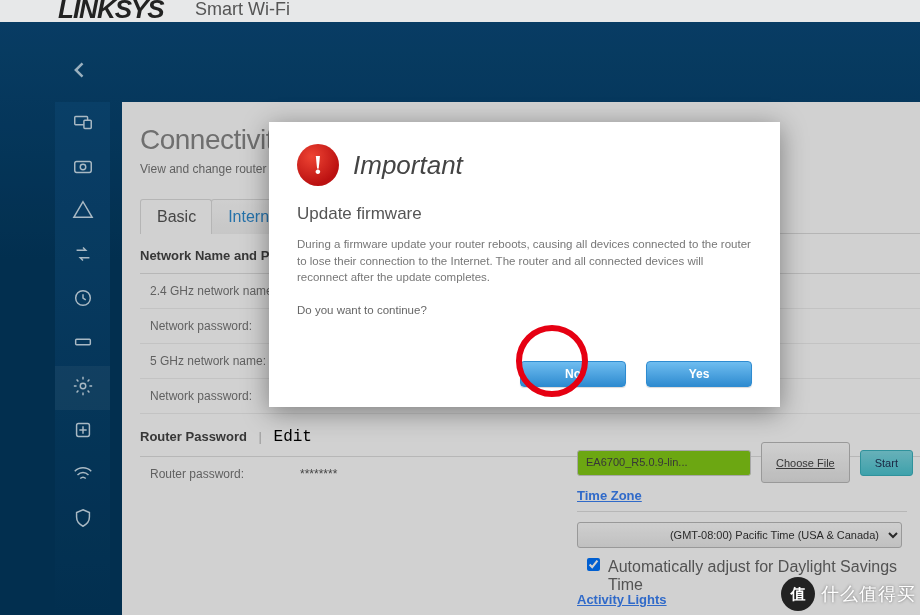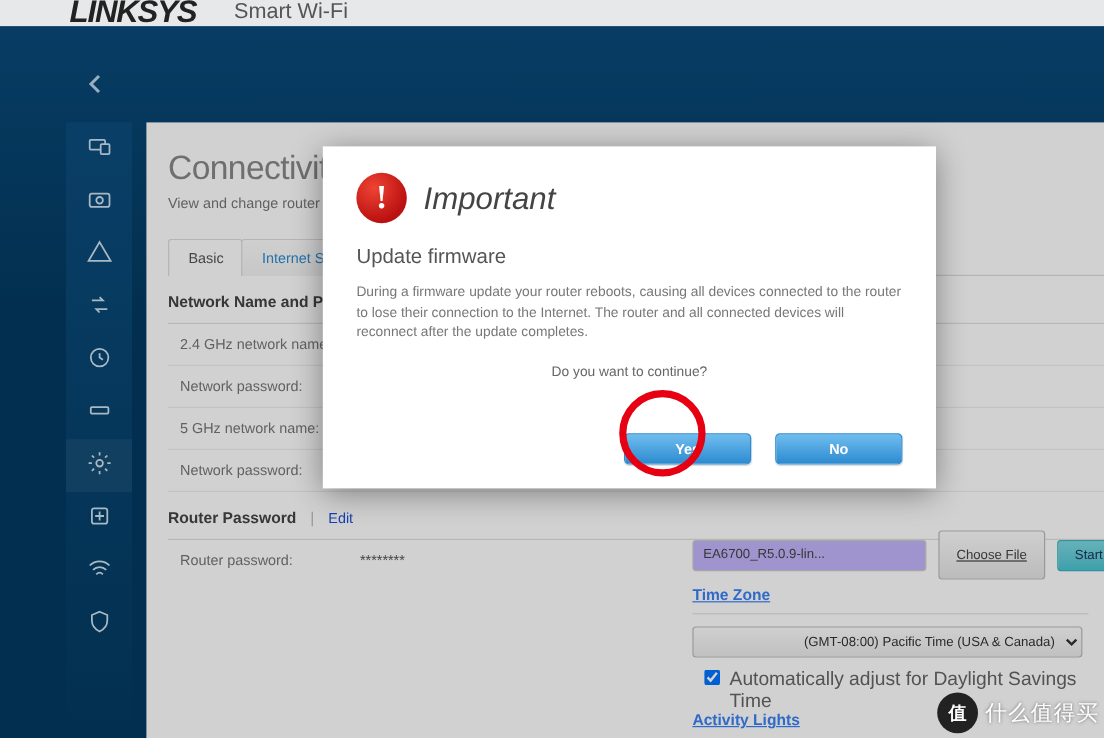--- a/index.html
+++ b/index.html
@@ -25,50 +25,50 @@
   .sidebar svg { width:22px; height:22px; fill:#cfe2ef; }
 
   
   .card { position:absolute; top:80px; left:122px; right:0; bottom:0; background:#fff; }
   .card-inner { padding:22px 0 0 18px; }
   .page-title { font-size:28px; color:#888; font-weight:400; margin-bottom:6px; letter-spacing:-0.5px;}
   .page-sub { font-size:12px; color:#777; margin-bottom:22px; }
 
   
   .tabs { display:flex; border-bottom:1px solid #ddd; }
-  .tab { padding:8px 15px 8px 16px; font-size:12px; color:#2e8bd0; border:1px solid #ddd; border-bottom:none; background:#fff; border-top-left-radius:3px; border-top-right-radius:3px; margin-right:-1px; position:relative; top:1px; }
+  .tab { padding:8px 15px 8px 16px; font-size:16px; color:#2e8bd0; border:1px solid #ddd; border-bottom:none; background:#fff; border-top-left-radius:3px; border-top-right-radius:3px; margin-right:-1px; position:relative; top:1px; }
   .tab.active { color:#555; background:#fff; }
   .tab.inactive { background:linear-gradient(#fdfdfd,#f3f3f3); }
 
   .section-title { font-size:13px; font-weight:bold; color:#444; border-bottom:1px solid #e0e0e0; padding:14px 0 10px 0; }
-  .section-title .editlink { color:#1d4ed8; font-weight:normal; margin-left:8px; font-size:12px;}
+  .section-title .editlink { color:#000000; font-weight:normal; margin-left:8px; font-size:16px;font-family:Liberation Mono, monospace;}
   .section-title .sep { color:#bbb; font-weight:normal; margin-left:8px;}
 
   .row { display:flex; align-items:center; padding:10px 0; border-bottom:1px solid #eee;}
   .row.noborder{border-bottom:none;}
   .row .lab { width:150px; font-size:12px; color:#777; padding-left:10px;}
   .row .val { font-size:12px; color:#555; padding-left:10px;}
   .timezone-header, .activity-header { font-size:13px; font-weight:bold; color:#3b82f6; border-bottom:1px solid #e0e0e0; padding:0 0 8px 0; margin-bottom:10px; width:330px;text-decoration:underline;}
   .tz-select { width:325px; height:26px; background:linear-gradient(#fdfdfd,#ebebeb); border:1px solid #bbb; border-radius:3px; font-size:11px; color:#333; padding:4px 6px;text-align:right;}
   .tz-check { margin:10px 0 0 10px; display:flex; align-items:flex-start; gap:8px; color:#666;}
 
   .file-row { display:flex; gap:10px; align-items:center; margin-top:6px;}
-  .file-display { width:195px; height:26px; border:1px solid #ccc; border-radius:3px; font-size:11px; color:#444; padding:5px 8px; background:#c4b5fd;}
+  .file-display { width:174px; height:26px; border:1px solid #ccc; border-radius:3px; font-size:11px; color:#444; padding:5px 8px; background:#84cc16;}
   .btn-grey { height:41px; padding:0 14px; background:linear-gradient(#fdfdfd,#e5e5e5); border:1px solid #bbb; border-radius:3px; font-size:11px; color:#444;text-decoration:underline;}
   .btn-teal { height:26px; padding:0 14px; background:linear-gradient(#7fd8e2,#4cc5d1); border:1px solid #3ab2bf; border-radius:3px; font-size:11px; color:#235; }
 
   
   .modal { position:absolute; top:122px; left:269px; width:511px; height:285px; background:#fff; box-shadow:0 5px 25px rgba(0,0,0,0.4); z-index:100; }
   .modal-head { display:flex; align-items:center; gap:14px; padding:22px 28px 10px 28px;}
   .warn-circle { width:42px; height:42px; border-radius:50%; background:radial-gradient(circle at 35% 30%, #e43, #b11 70%); display:flex; align-items:center; justify-content:center;}
   .warn-circle span { color:#fff; font-weight:900; font-size:28px; font-family:Georgia, serif;}
   .modal-title { font-size:26px; color:#444;font-style:italic; }
   .modal-sub { font-size:17px; color:#555; padding:8px 28px 8px 28px;}
   .modal-text { font-size:11.5px; color:#777; line-height:1.45; padding:4px 28px;}
-  .modal-q { font-size:11.5px; color:#666; padding:14px 28px 0 28px;text-align:center;}
+  .modal-q { font-size:11.5px; color:#666; padding:14px 28px 0 28px;}
   .modal-buttons { position:absolute; bottom:20px; right:28px; display:flex; gap:20px;}
   .modal-btn { width:106px; height:26px; border-radius:4px; border:1px solid #2e8bd0; background:linear-gradient(#6fbdf0,#2e8bd0); color:#fff; font-size:12px; font-weight:bold; box-shadow:0 1px 1px rgba(0,0,0,0.15);}
   .modal .red-ring { position:absolute; left:247px; top:203px; width:72px; height:72px; border:6px solid #e60012; border-radius:50%; pointer-events:none;}
 
   
   .watermark { position:absolute; right:4px; bottom:4px; z-index:300; display:flex; align-items:center; gap:6px;}
   .watermark .c { width:34px; height:34px; border-radius:50%; background:#222; color:#fff; display:flex; align-items:center; justify-content:center; font-size:15px; font-weight:bold;}
   .watermark .t { color:#fff; font-size:18px; font-weight:normal; letter-spacing:1px; text-shadow:0 0 3px rgba(0,0,0,0.5);}
 </style>
 </head>
@@ -213,22 +213,22 @@
   <div class="modal-head">
     <div class="warn-circle">
         <span>!</span>
       </div>
     <div class="modal-title">Important</div>
   </div>
   <div class="modal-sub">Update firmware</div>
   <div class="modal-text">During a firmware update your router reboots, causing all devices connected to the router to lose their connection to the Internet. The router and all connected devices will reconnect after the update completes.</div>
   <div class="modal-q">Do you want to continue?</div>
   <div class="modal-buttons">
+    <button class="modal-btn">No</button>
     <button class="modal-btn">Yes</button>
-    <button class="modal-btn">No</button>
   </div>
   <div class="red-ring"></div>
 </div>
 
 <div class="watermark">
   <div class="c">值</div>
   <div class="t">什么值得买</div>
 </div>
 
 </body></html>

